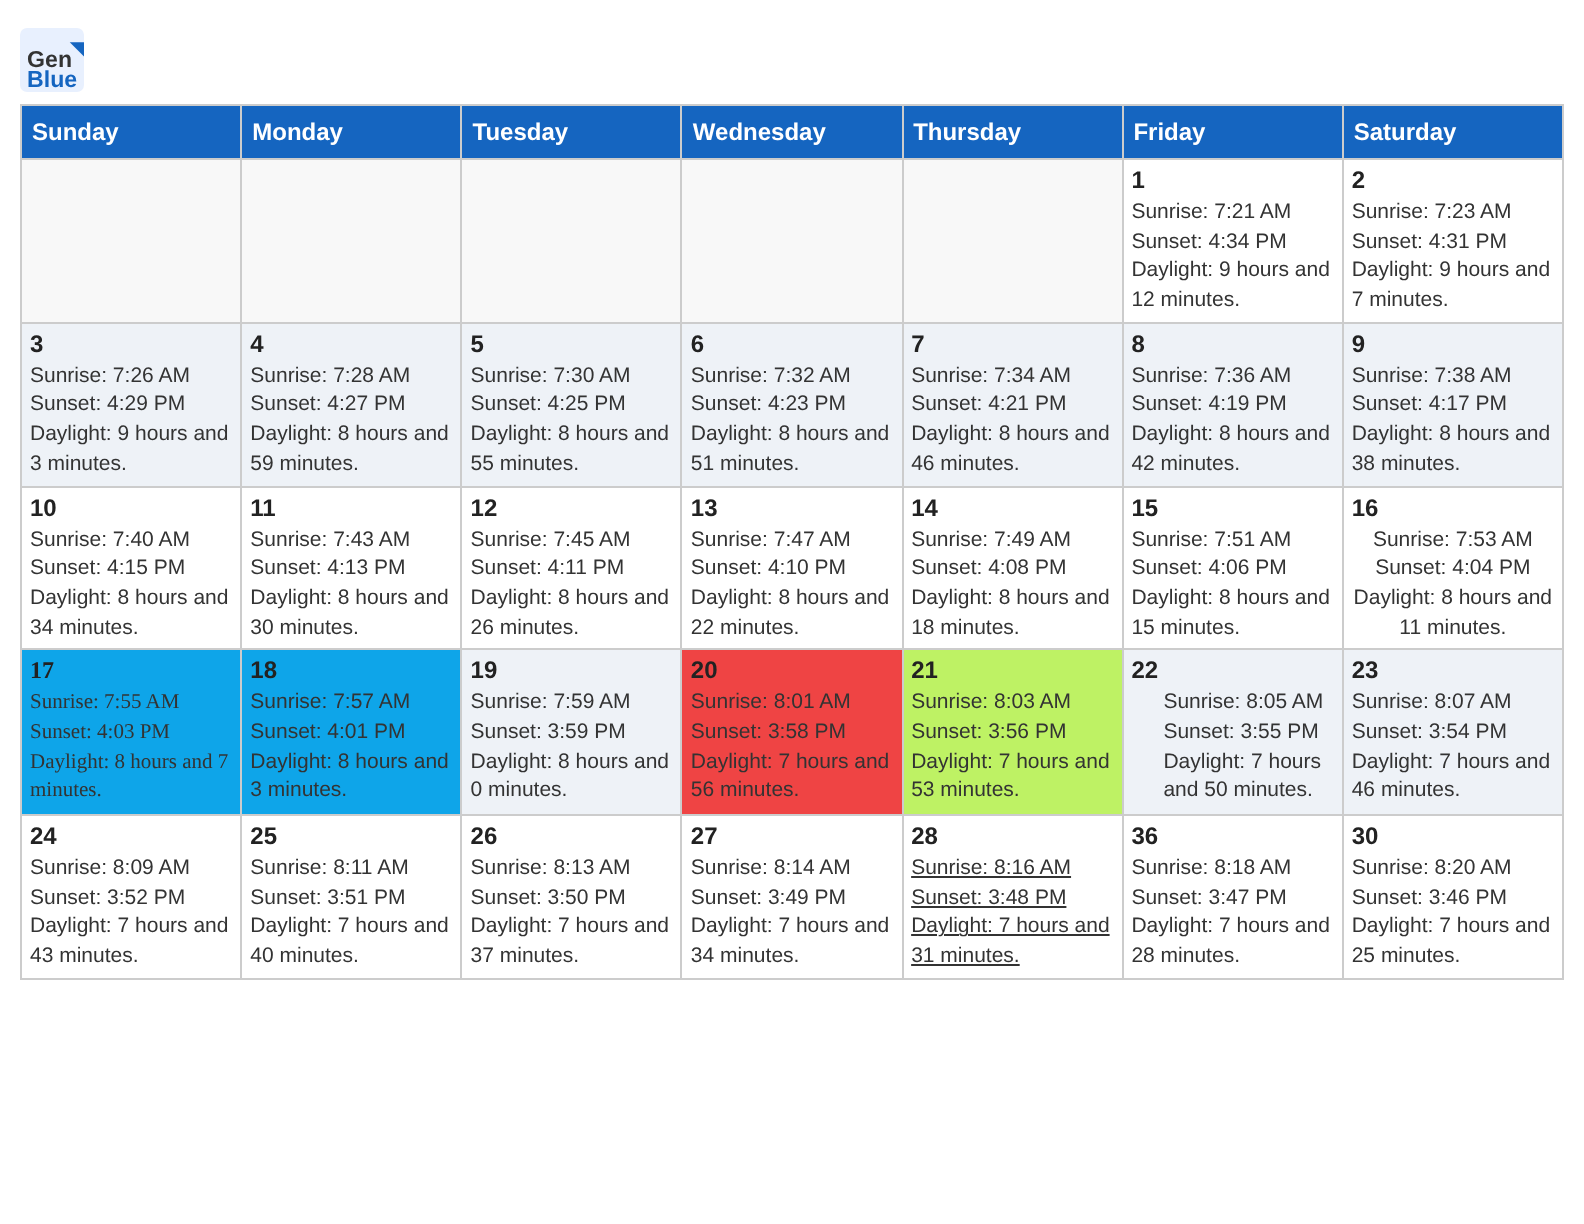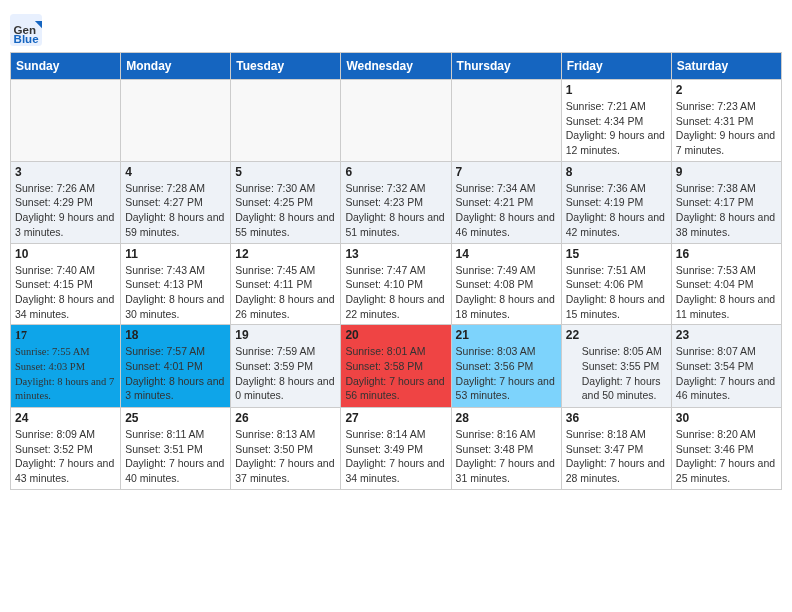--- a/index.html
+++ b/index.html
@@ -223,21 +223,21 @@
 Daylight: 8 hours and 18 minutes.</div>
         </td>
         <td>
           <div class="day-number">15</div>
           <div class="day-info" style="white-space: pre-line;">Sunrise: 7:51 AM
 Sunset: 4:06 PM
 Daylight: 8 hours and 15 minutes.</div>
         </td>
         <td>
           <div class="day-number">16</div>
-          <div class="day-info" style="white-space: pre-line;">Sunrise: 7:53 AM
+          <div class="day-info" style="white-space: pre-line; text-align: center;">Sunrise: 7:53 AM
 Sunset: 4:04 PM
 Daylight: 8 hours and 11 minutes.</div>
         </td>
       </tr>
       <tr style="background-color: rgb(238, 242, 247);">
         <td style="background-color: #0ea5e9; font-family: Liberation Serif, serif;">
           <div class="day-number">17</div>
           <div class="day-info" style="white-space: pre-line;">Sunrise: 7:55 AM
 Sunset: 4:03 PM
 Daylight: 8 hours and 7 minutes.</div>
@@ -253,21 +253,21 @@
           <div class="day-info" style="white-space: pre-line;">Sunrise: 7:59 AM
 Sunset: 3:59 PM
 Daylight: 8 hours and 0 minutes.</div>
         </td>
         <td style="background-color: #ef4444;">
           <div class="day-number">20</div>
           <div class="day-info" style="white-space: pre-line;">Sunrise: 8:01 AM
 Sunset: 3:58 PM
 Daylight: 7 hours and 56 minutes.</div>
         </td>
-        <td style="background-color: #7dd3fc; margin-top: 15px;">
+        <td style="background-color: #bef264; margin-top: 15px;">
           <div class="day-number">21</div>
           <div class="day-info" style="white-space: pre-line;">Sunrise: 8:03 AM
 Sunset: 3:56 PM
 Daylight: 7 hours and 53 minutes.</div>
         </td>
         <td style="background-color: rgb(238, 242, 247);">
           <div class="day-number">22</div>
           <div class="day-info" style="white-space: pre-line; margin-left: 16px;">Sunrise: 8:05 AM
 Sunset: 3:55 PM
 Daylight: 7 hours and 50 minutes.</div>
@@ -299,21 +299,21 @@
 Daylight: 7 hours and 37 minutes.</div>
         </td>
         <td>
           <div class="day-number">27</div>
           <div class="day-info" style="white-space: pre-line;">Sunrise: 8:14 AM
 Sunset: 3:49 PM
 Daylight: 7 hours and 34 minutes.</div>
         </td>
         <td>
           <div class="day-number">28</div>
-          <div class="day-info" style="white-space: pre-line;">Sunrise: 8:16 AM
+          <div class="day-info" style="white-space: pre-line; text-decoration: underline;">Sunrise: 8:16 AM
 Sunset: 3:48 PM
 Daylight: 7 hours and 31 minutes.</div>
         </td>
         <td>
           <div class="day-number">36</div>
           <div class="day-info" style="white-space: pre-line;">Sunrise: 8:18 AM
 Sunset: 3:47 PM
 Daylight: 7 hours and 28 minutes.</div>
         </td>
         <td>

